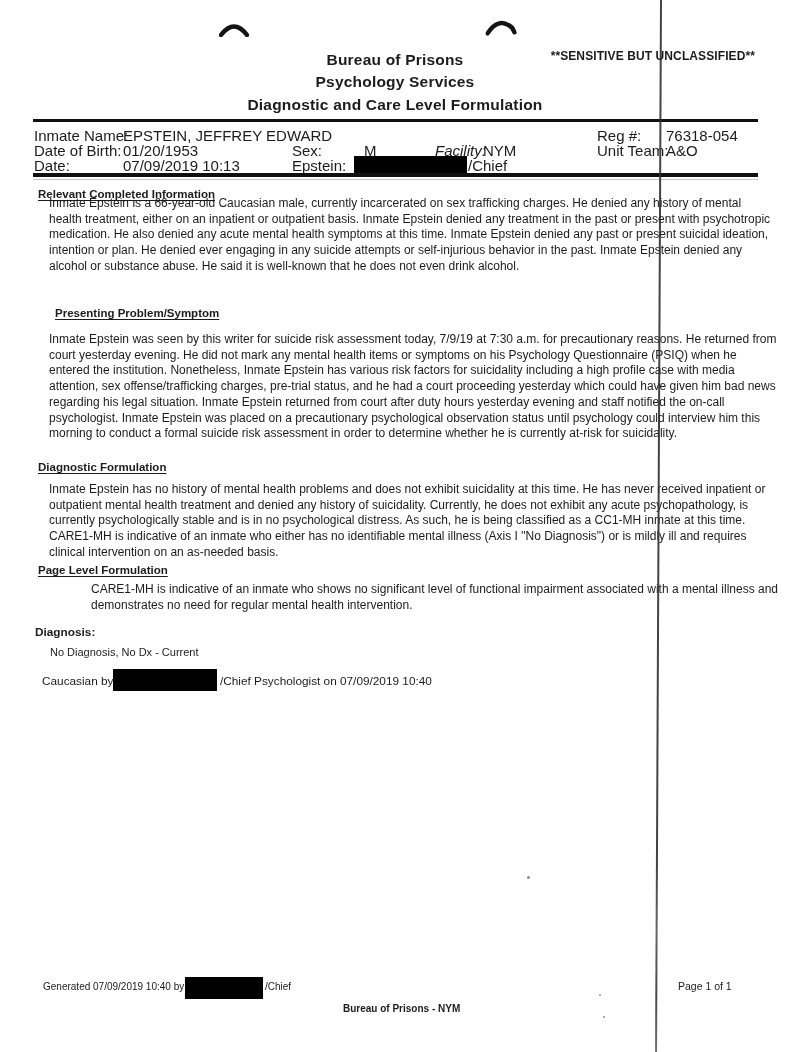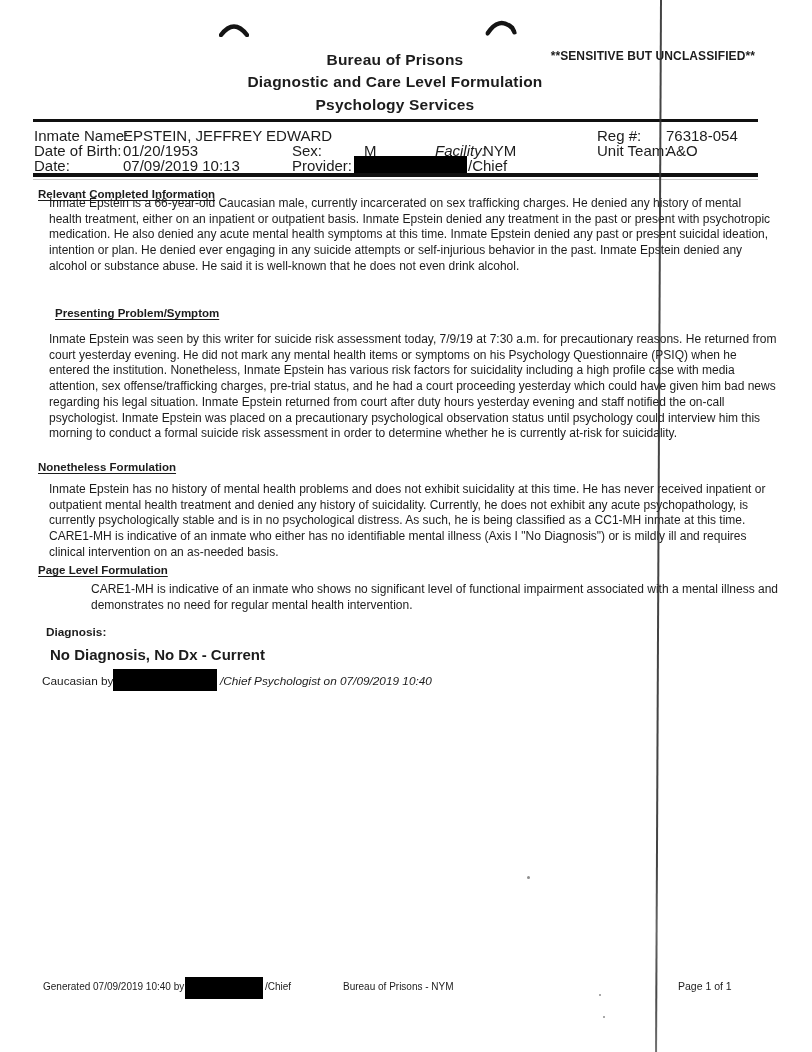--- a/index.html
+++ b/index.html
@@ -34,30 +34,30 @@
   .sec-heading{position:absolute;left:38px;font-size:11.5px;font-weight:bold;
     text-decoration:underline;text-decoration-thickness:1.4px;text-underline-offset:2px;
     white-space:nowrap;}
   .sec-body{position:absolute;left:49px;width:728px;font-size:12px;line-height:15.7px;
     text-align:left;}
   .h1{top:188px;} .p1{top:196px;}
   .h2{top:307px;padding-left:17px;} .p2{top:332px;}
   .h3{top:461px;} .p3{top:482px;}
   .h4{top:564px;} .p4{top:582px;margin-left:42px;}
   
-  .diagnosis-label{left:46px;top:625px;font-size:11.8px;font-weight:bold;}
-  .diagnosis-value{left:50px;top:646px;font-size:15px;font-weight:bold;}
+  .diagnosis-label{left:35px;top:625px;font-size:11.8px;font-weight:bold;}
+  .diagnosis-value{left:50px;top:646px;font-size:11px;}
   .completed-prefix{left:42px;top:674px;font-size:11.8px;}
   .completed-redaction{left:113px;top:669px;width:104px;height:22px;}
-  .completed-suffix{left:220px;top:674px;font-size:11.8px;font-style:italic;}
+  .completed-suffix{left:220px;top:674px;font-size:11.8px;}
   
   .footer-generated{left:43px;top:981px;font-size:10px;}
   .footer-redaction{left:185px;top:977px;width:78px;height:22px;}
   .footer-suffix{left:265px;top:981px;font-size:10px;}
-  .footer-center{left:343px;top:981px;font-size:10px;}
+  .footer-center{left:343px;top:1003px;font-size:10px;font-weight:bold;}
   .footer-page{left:678px;top:980px;font-size:10.5px;}
   
   .scan-line{position:absolute;left:660px;top:0;width:2px;height:1056px;
     background:linear-gradient(#2f2f2f 0%,#2f2f2f 82%,#555 88%,#333 94%,#666 100%);
     transform:rotate(0.27deg);transform-origin:top left;opacity:.9;}
   .speck{position:absolute;background:#8d8d8d;border-radius:50%;}
   .speck1{left:527px;top:876px;width:3px;height:3px;}
   .speck2{left:599px;top:994px;width:2px;height:2px;}
   .speck3{left:603px;top:1016px;width:2px;height:2px;}
 </style>
@@ -70,56 +70,56 @@
     <path d="M2,13 Q15,-4 28,13" fill="none" stroke="#141414" stroke-width="4.5" stroke-linecap="round"></path>
   </svg>
   <svg class="arc" style="left:485px;top:19px;transform:rotate(-6deg);" width="31" height="17" viewBox="0 0 31 17">
     <path d="M2,13 Q15,-3 27,10 L29,15" fill="none" stroke="#141414" stroke-width="4.5" stroke-linecap="round"></path>
   </svg>
 
   <div class="classification">**SENSITIVE BUT UNCLASSIFIED**</div>
 
   <div class="title-block">
     <div class="title-line">Bureau of Prisons</div>
+    <div class="title-line">Psychology Services</div>
     <div class="title-line">Diagnostic and Care Level Formulation</div>
-    <div class="title-line">Psychology Services</div>
   </div>
 
   <div class="rule rule-top"></div>
   <div class="info">
     <span class="r1 cA">Inmate Name:</span>
     <span class="r1 cB">EPSTEIN, JEFFREY EDWARD</span>
     <span class="r1 cG">Reg #:</span>
     <span class="r1 cH">76318-054</span>
 
     <span class="r2 cA">Date of Birth:</span>
     <span class="r2 cB">01/20/1953</span>
     <span class="r2 cC">Sex:</span>
     <span class="r2 cD">M</span>
     <span class="r2 cE">Facility:</span>
     <span class="r2 cF">NYM</span>
     <span class="r2 cG">Unit Team:</span>
     <span class="r2 cH">A&amp;O</span>
 
     <span class="r3 cA">Date:</span>
     <span class="r3 cB">07/09/2019 10:13</span>
-    <span class="r3 cC">Provider:</span>
+    <span class="r3 cC">Epstein:</span>
     <span class="r3 provider-suffix">/Chief</span>
   </div>
   <div class="redaction provider-redaction"></div>
   <div class="rule rule-bottom"></div>
   <div class="rule rule-echo"></div>
 
   <div class="sec-heading h1">Relevant Completed Information</div>
   <div class="sec-body p1">Inmate Epstein is a 66-year-old Caucasian male, currently incarcerated on sex trafficking charges.  He denied any history of mental health treatment, either on an inpatient or outpatient basis.  Inmate Epstein denied any treatment in the past or present with psychotropic medication.  He also denied any acute mental health symptoms at this time.  Inmate Epstein denied any past or present suicidal ideation, intention or plan.  He denied ever engaging in any suicide attempts or self-injurious behavior in the past.  Inmate Epstein denied any alcohol or substance abuse.  He said it is well-known that he does not even drink alcohol.</div>
 
   <div class="sec-heading h2">Presenting Problem/Symptom</div>
   <div class="sec-body p2">Inmate Epstein was seen by this writer for suicide risk assessment today, 7/9/19 at 7:30 a.m. for precautionary reasons. He returned from court yesterday evening.  He did not mark any mental health items or symptoms on his Psychology Questionnaire (PSIQ) when he entered the institution. Nonetheless, Inmate Epstein has various risk factors for suicidality including a high profile case with media attention, sex offense/trafficking charges, pre-trial status, and he had a court proceeding yesterday which could have given him bad news regarding his legal situation.  Inmate Epstein returned from court after duty hours yesterday evening and staff notified the on-call psychologist. Inmate Epstein was placed on a precautionary psychological observation status until psychology could interview him this morning to conduct a formal suicide risk assessment in order to determine whether he is currently at-risk for suicidality.</div>
 
-  <div class="sec-heading h3">Nonetheless Formulation</div>
+  <div class="sec-heading h3">Diagnostic Formulation</div>
   <div class="sec-body p3">Inmate Epstein has no history of mental health problems and does not exhibit suicidality at this time.  He has never received inpatient or outpatient mental health treatment and denied any history of suicidality.  Currently, he does not exhibit any acute psychopathology, is currently psychologically stable and is in no psychological distress.  As such, he is being classified as a CC1-MH inmate at this time.  CARE1-MH is indicative of an inmate who either has no identifiable mental illness (Axis I "No Diagnosis") or is mildly ill and requires clinical intervention on an as-needed basis.</div>
 
   <div class="sec-heading h4">Page Level Formulation</div>
   <div class="sec-body p4">CARE1-MH is indicative of an inmate who shows no significant level of functional impairment associated with a mental illness and demonstrates no need for regular mental health intervention.</div>
 
   <div class="abs diagnosis-label">Diagnosis:</div>
   <div class="abs diagnosis-value">No Diagnosis, No Dx - Current</div>
 
   <div class="abs completed-prefix">Caucasian by</div>
   <div class="redaction completed-redaction"></div>

